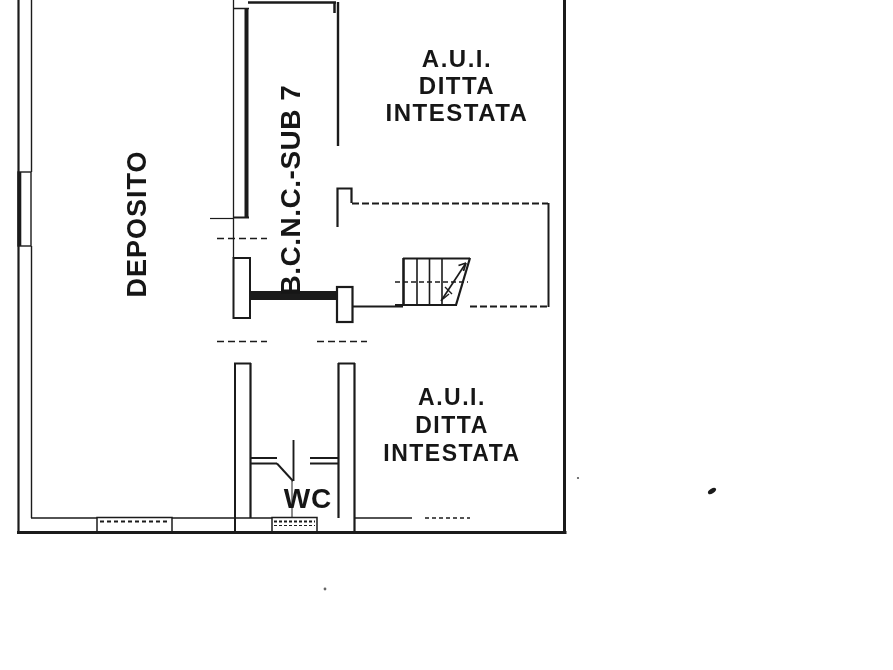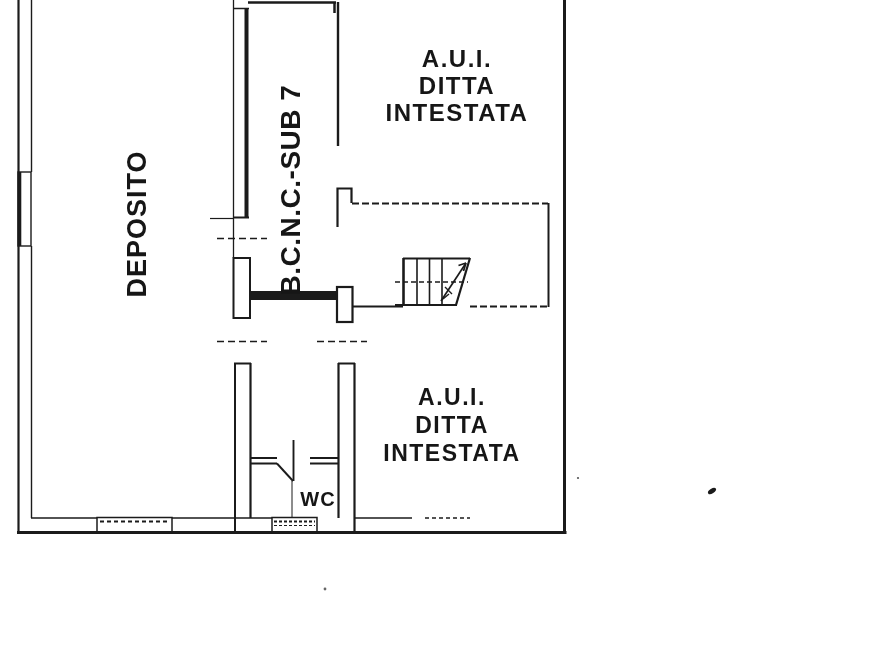--- a/index.html
+++ b/index.html
@@ -30,22 +30,22 @@
   }
   .lbl-unit-top{
     left:347px;top:45px;width:220px;
     font-size:24px;line-height:27px;letter-spacing:1.5px;
   }
   .lbl-unit-bottom{
     left:342px;top:383px;width:220px;
     font-size:23px;line-height:28px;letter-spacing:1.5px;
   }
   .lbl-wc{
-    left:286px;top:484px;width:64px;
-    font-size:20px;line-height:30px;letter-spacing:1px;
+    left:276px;top:484px;width:64px;
+    font-size:28px;line-height:30px;letter-spacing:1px;
   }
 </style>
 </head>
 <body>
 
 <div class="canvas">
 
   <svg class="plan-svg" width="893" height="670" viewBox="0 0 893 670" fill="none" stroke="#1b1b1b" stroke-linecap="butt">
 
     <g>

